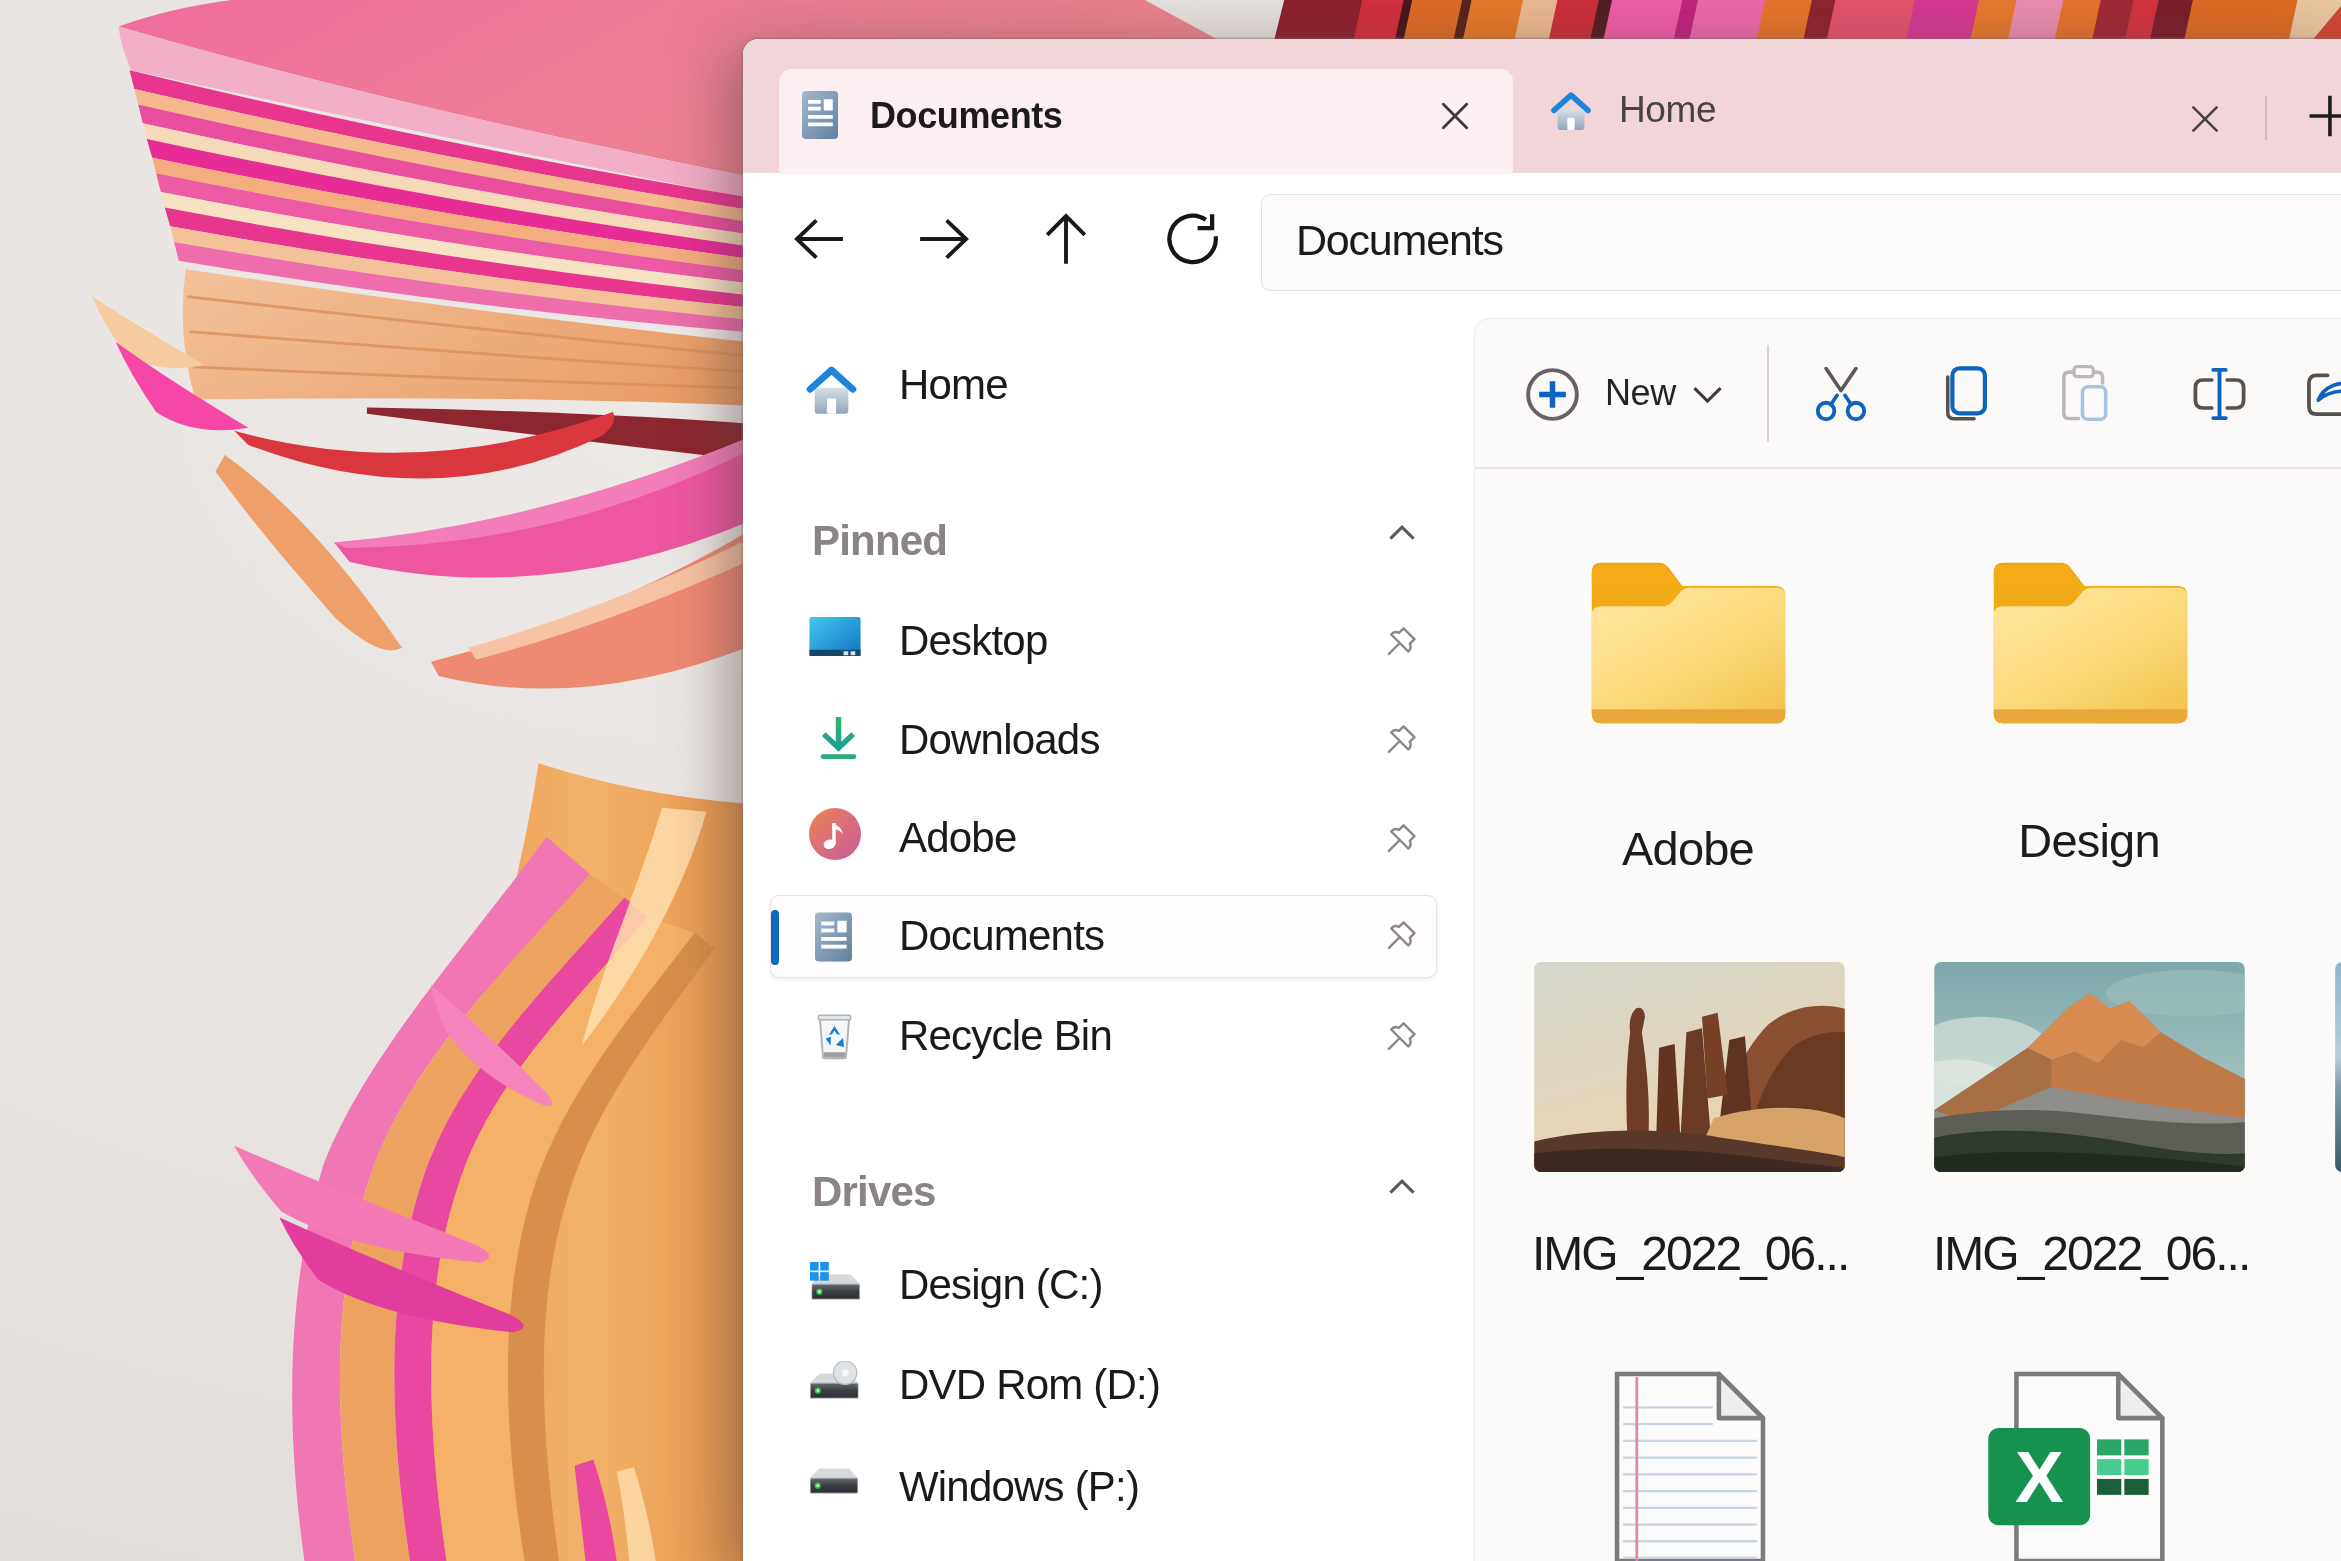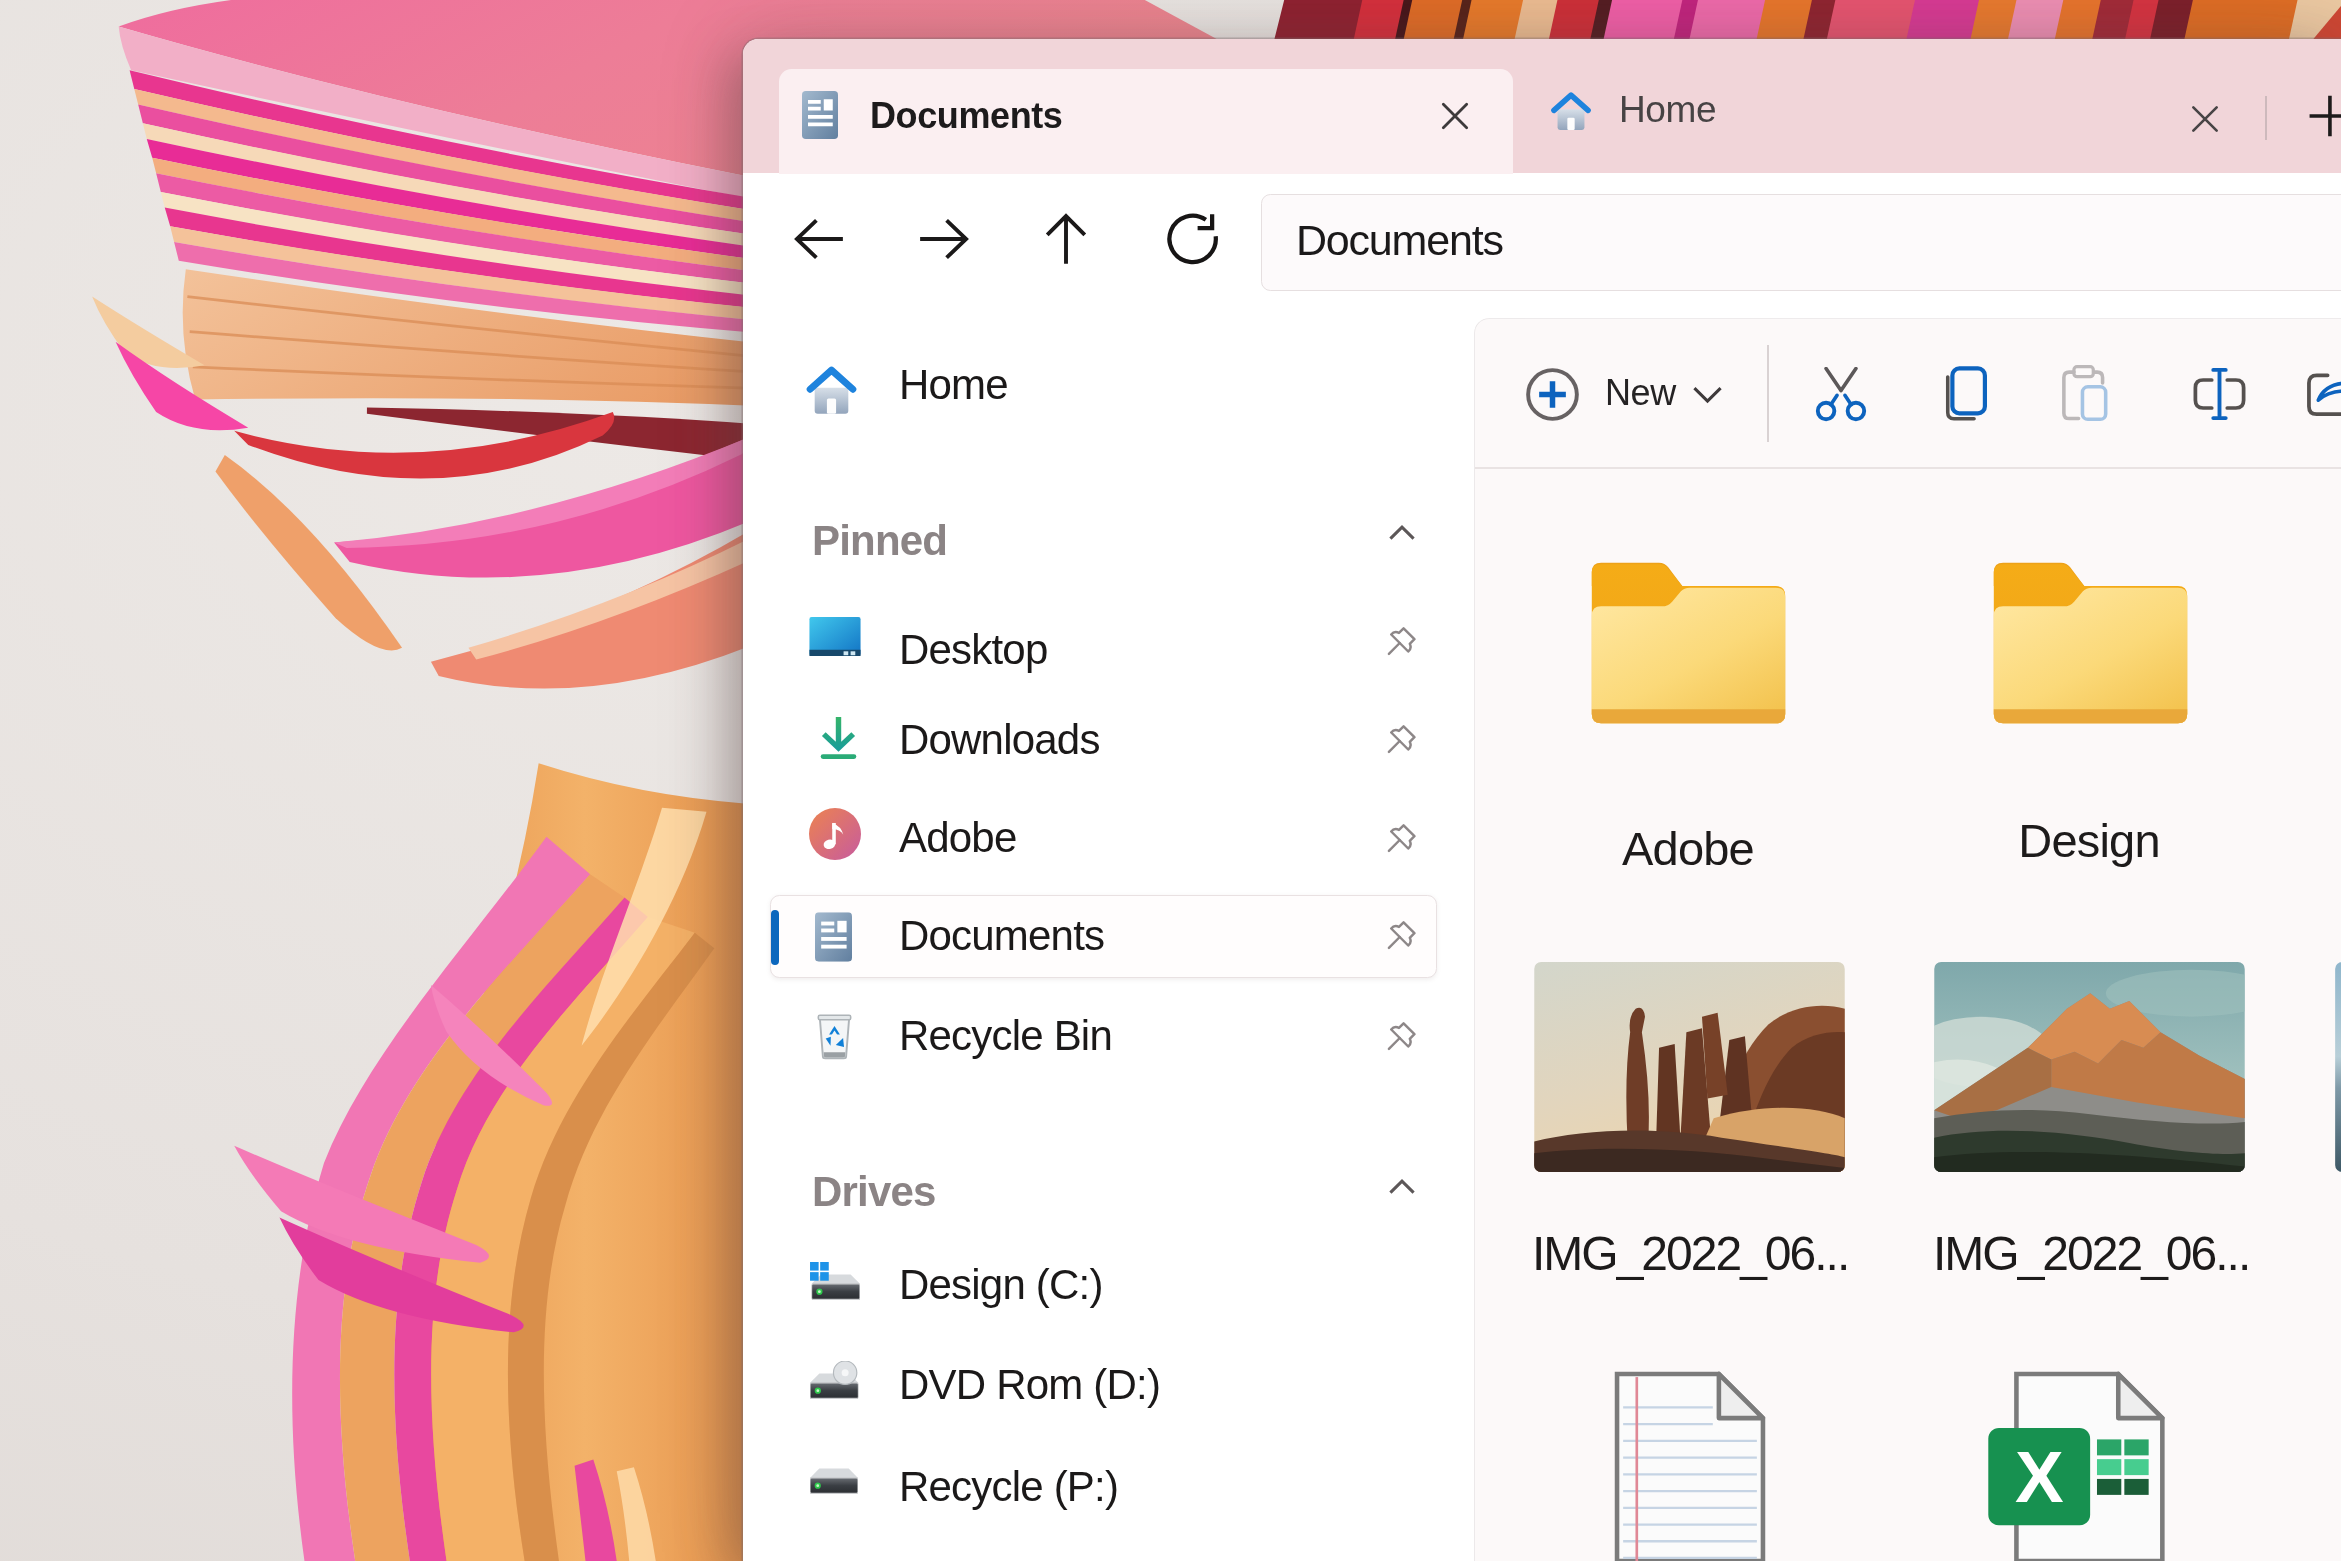--- a/index.html
+++ b/index.html
@@ -293,21 +293,21 @@
     <div class="sideitem" style="left:156px; top:45px;">Home</div>
 
     <div class="sidehead" style="left:69px; top:201px;">Pinned</div>
     <svg class="abs" style="left:645px; top:205px;" width="28" height="17" viewBox="0 0 36 22">
       <path d="M3 19 L18 4 L33 19" stroke="#5c5758" stroke-width="4" fill="none"></path>
     </svg>
 
     <svg class="abs" id="icoDesktop" style="left:66px; top:298px;" width="52" height="39" viewBox="0 0 66 50">
         <use href="#symDesktop"></use>
       </svg>
-    <div class="sideitem" style="left:156px; top:310px;">Desktop</div>
+    <div class="sideitem" style="left:156px; top:301px;">Desktop</div>
     <svg class="abs pin" style="left:642px; top:307px;" width="31" height="34" viewBox="0 0 40 44">
         <use href="#symPin"></use>
       </svg>
 
     <svg class="abs" id="icoDownload" style="left:73px; top:395px;" width="45" height="48" viewBox="0 0 58 62">
         <use href="#symDownload"></use>
       </svg>
     <div class="sideitem" style="left:156px; top:400px;">Downloads</div>
     <svg class="abs pin" style="left:642px; top:405px;" width="31" height="34" viewBox="0 0 40 44">
         <use href="#symPin"></use>
@@ -362,21 +362,21 @@
           <use href="#symDrive" width="62" height="36"></use>
         </g>
       <circle cx="45" cy="15" r="15" fill="#dfe2e5" stroke="#b4b9bd" stroke-width="1.5"></circle>
       <circle cx="45" cy="15" r="4.5" fill="#f6f7f8"></circle>
     </svg>
     <div class="sideitem" style="left:156px; top:1045px;">DVD Rom (D:)</div>
 
     <svg class="abs" id="icoDriveP" style="left:67px; top:1148px;" width="48" height="28" viewBox="0 0 62 36">
         <use href="#symDrive"></use>
       </svg>
-    <div class="sideitem" style="left:156px; top:1147px;">Recycle (P:)</div>
+    <div class="sideitem" style="left:156px; top:1147px;">Windows (P:)</div>
   </div>
 
   <div id="panel">
     <svg class="abs" style="left:50px; top:48px;" width="55" height="55" viewBox="0 0 70 70">
       <circle cx="35" cy="35" r="31" stroke="#676263" stroke-width="5" fill="none"></circle>
       <path d="M35 18 L35 52 M18 35 L52 35" stroke="#0d63be" stroke-width="7"></path>
     </svg>
     <div class="newtxt">New</div>
     <svg class="abs" style="left:217px; top:66px;" width="31" height="20" viewBox="0 0 40 26">
       <path d="M3 4 L20 21 L37 4" stroke="#3e3a3b" stroke-width="4" fill="none"></path>

